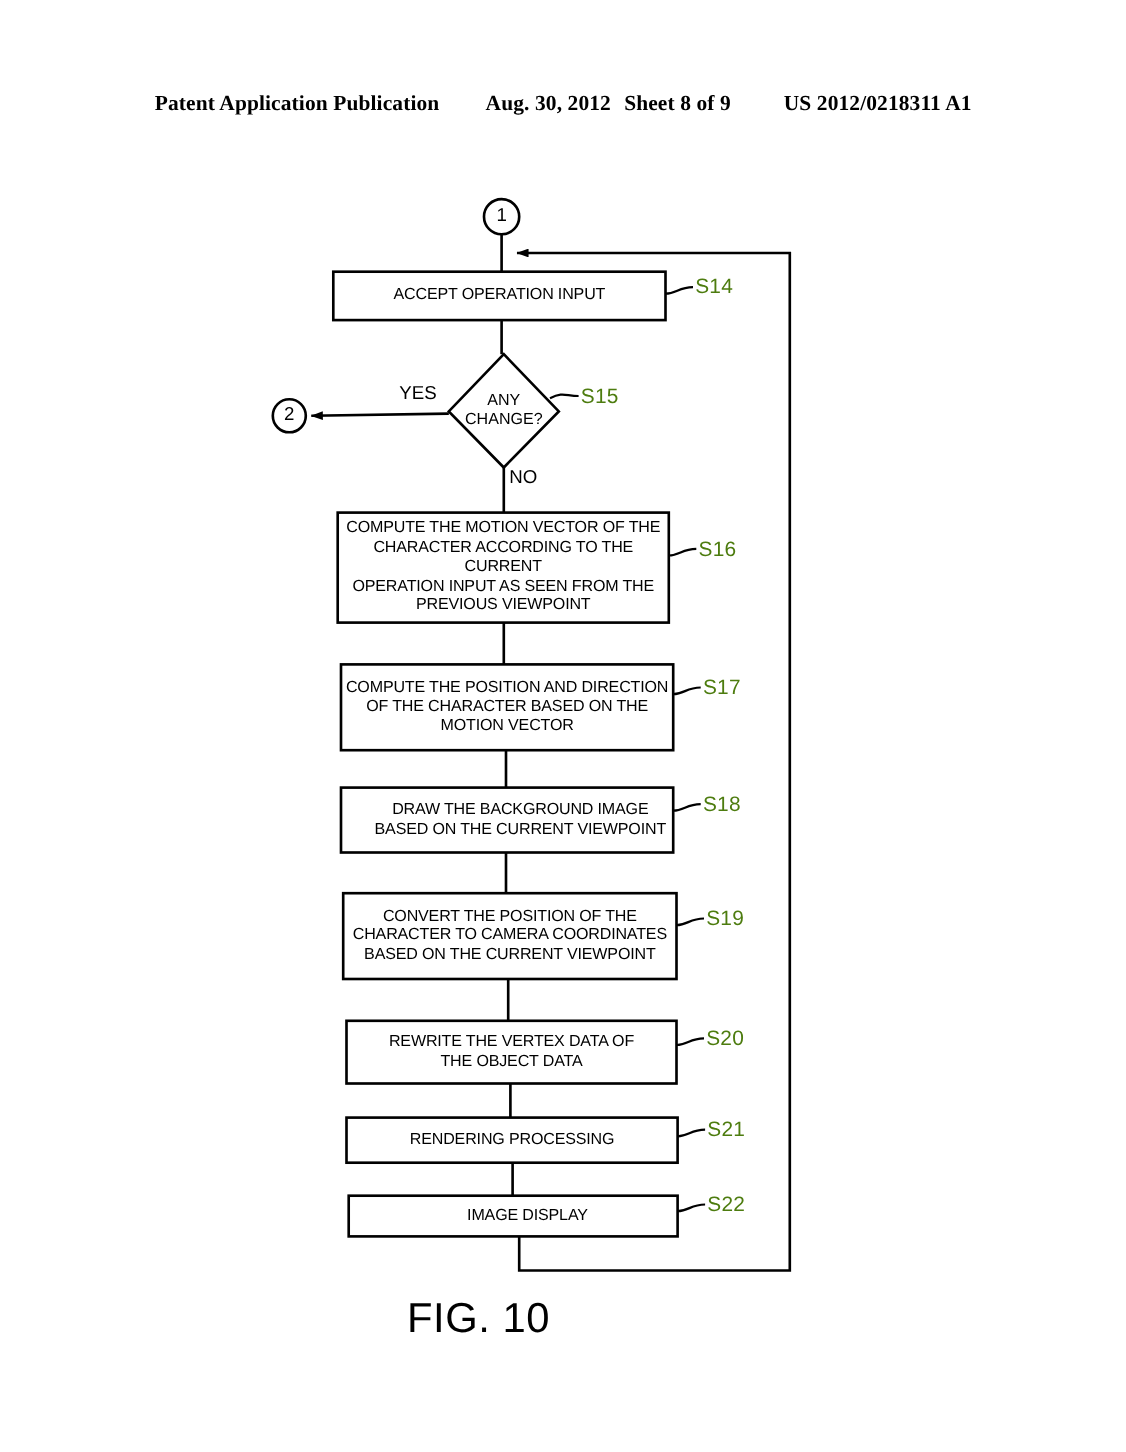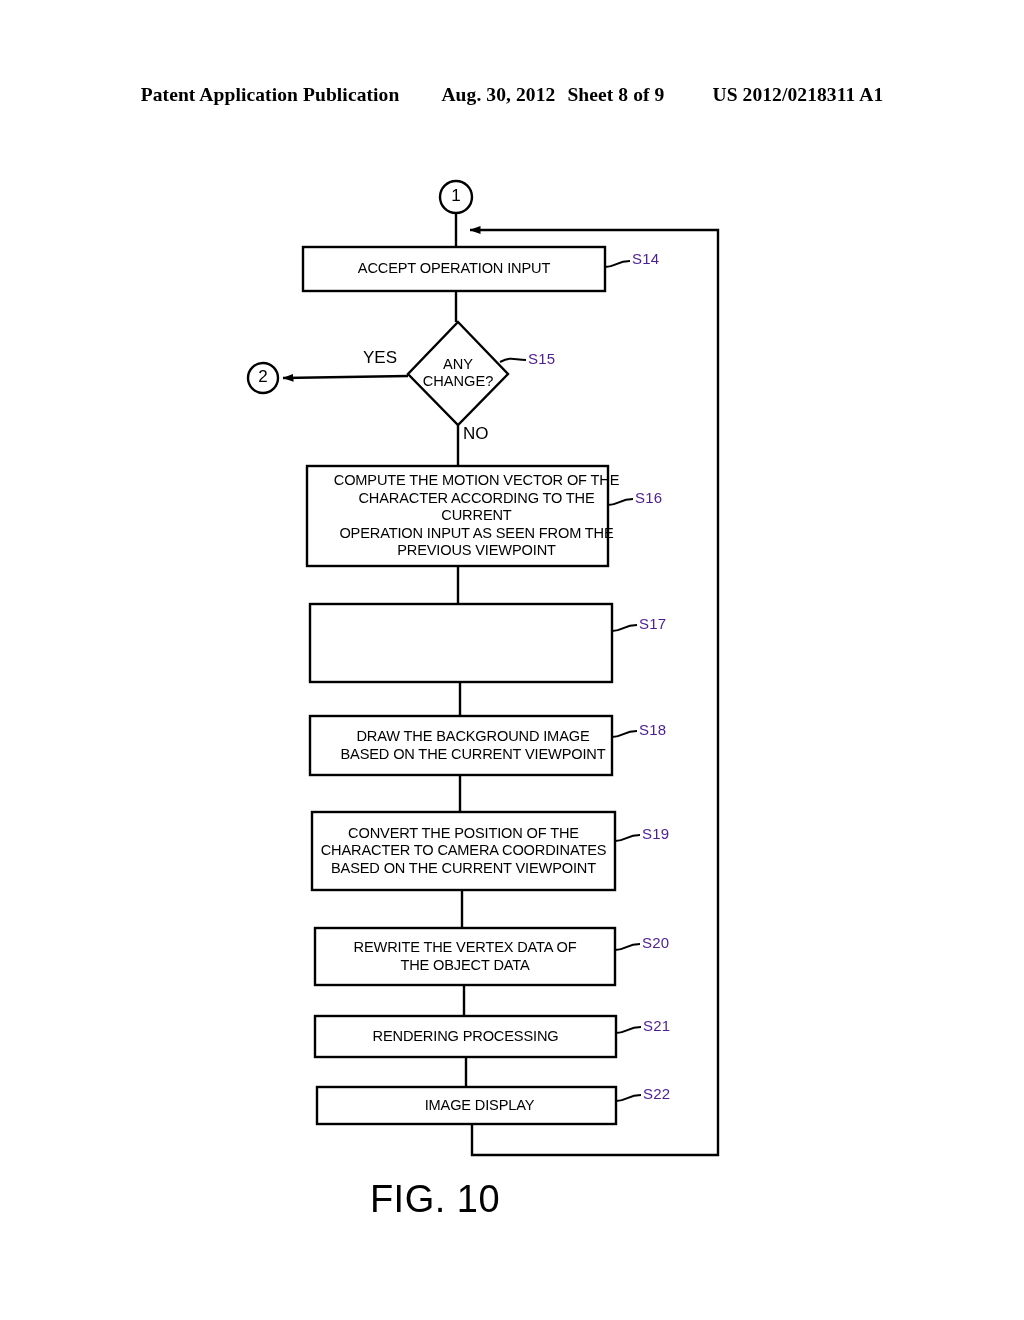--- a/index.html
+++ b/index.html
@@ -63,23 +63,23 @@
     line-height: 17.4px;
     letter-spacing: -0.15px;
     color: #000;
     white-space: pre-line;
     pointer-events: none;
   }
 
   .step-label {
     position: absolute;
     font-family: "Liberation Sans", sans-serif;
-    font-size: 15px;
+    font-size: 19px;
     letter-spacing: 0.2px;
-    color: #4c1d95;
+    color: #4d7c0f;
   }
 
   .branch-label {
     position: absolute;
     font-family: "Liberation Sans", sans-serif;
     font-size: 17px;
     color: #000;
   }
 
   .conn-text {
@@ -185,25 +185,28 @@
   </svg>
 
   <div class="conn-text" style="left:444px; top:186px; width:24px;">1</div>
   <div class="conn-text" style="left:251px; top:367px; width:24px;">2</div>
 
   <div class="node-text" style="left:303px; top:247px; width:302px; height:44px;">ACCEPT OPERATION INPUT</div>
 
   <div class="diamond-text" style="left:403px; top:356px; width:110px;">ANY
 CHANGE?</div>
 
-  <div class="node-text" style="left:307px; top:466px; width:301px; height:100px;padding-left:19px;">COMPUTE THE MOTION VECTOR OF THE
+  <div class="node-text" style="left:307px; top:466px; width:301px; height:100px;">COMPUTE THE MOTION VECTOR OF THE
 CHARACTER ACCORDING TO THE CURRENT
 OPERATION INPUT AS SEEN FROM THE
 PREVIOUS VIEWPOINT</div>
 
+  <div class="node-text" style="left:310px; top:604px; width:302px; height:78px;">COMPUTE THE POSITION AND DIRECTION
+OF THE CHARACTER BASED ON THE
+MOTION VECTOR</div>
 
   <div class="node-text" style="left:322px; top:716px; width:302px; height:59px;">DRAW THE BACKGROUND IMAGE
 BASED ON THE CURRENT VIEWPOINT</div>
 
   <div class="node-text" style="left:312px; top:812px; width:303px; height:78px;">CONVERT THE POSITION OF THE
 CHARACTER TO CAMERA COORDINATES
 BASED ON THE CURRENT VIEWPOINT</div>
 
   <div class="node-text" style="left:315px; top:928px; width:300px; height:57px;">REWRITE THE VERTEX DATA OF
 THE OBJECT DATA</div>

